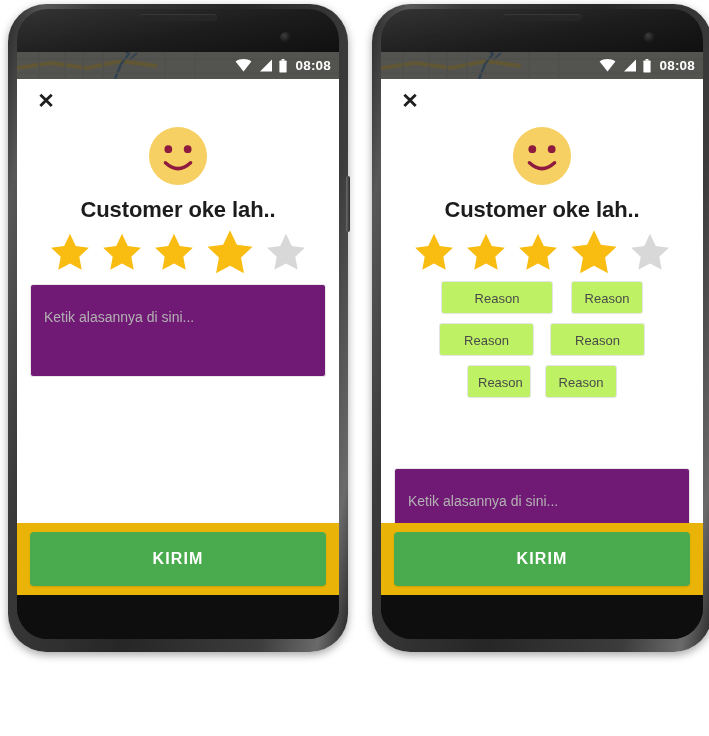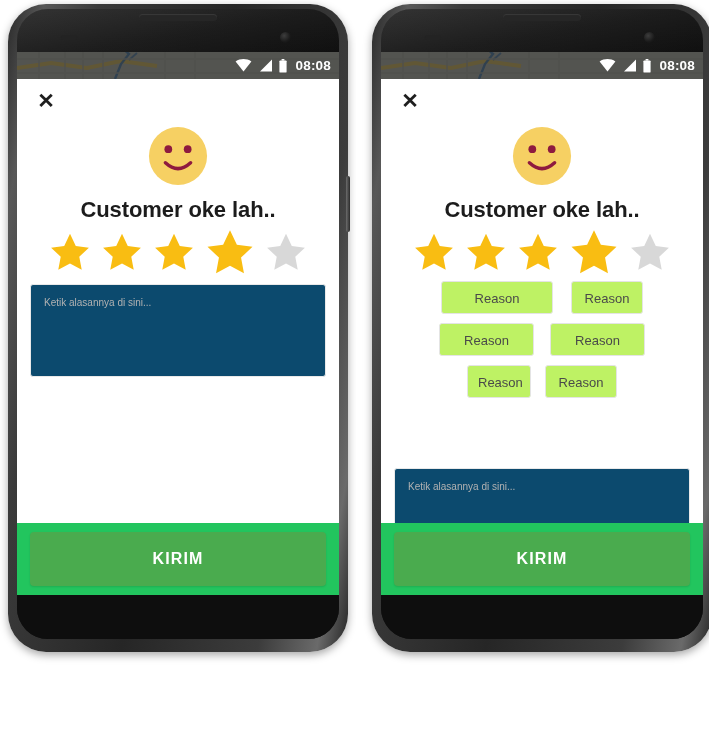--- a/index.html
+++ b/index.html
@@ -187,41 +187,41 @@
     white-space: nowrap;
   }
   .chip.w-lg { width: 112px; }
   .chip.w-md { width: 95px; }
   .chip.w-sm { width: 72px; }
   .chip.w-xs { width: 64px; }
 
   
   .reason-box {
     position: absolute;
-    background: #0c4a6e;
+    background: #701a75;
     border: 1px solid #e9e9e9;
     border-radius: 3px;
     box-sizing: border-box;
     color: #b2b2b2;
-    font-size: 10px;
-    padding: 12px 13px;
+    font-size: 14px;
+    padding: 24px 13px;
   }
   .reason-box.old {
     left: 13px; right: 13px; top: 205px; height: 93px;
   }
   .reason-box.new {
     left: 13px; right: 13px; top: 389px; height: 60px;
   }
 
   
   .submit-wrap {
     position: absolute;
     left: 0; right: 0; bottom: 0;
     height: 72px;
-    background: #22c55e;
+    background: #eab308;
     display: flex;
     align-items: center;
     justify-content: center;
   }
   .submit-btn {
     width: 296px;
     height: 54px;
     border-radius: 4px;
     background: #4aab4e;
     color: #ffffff;

